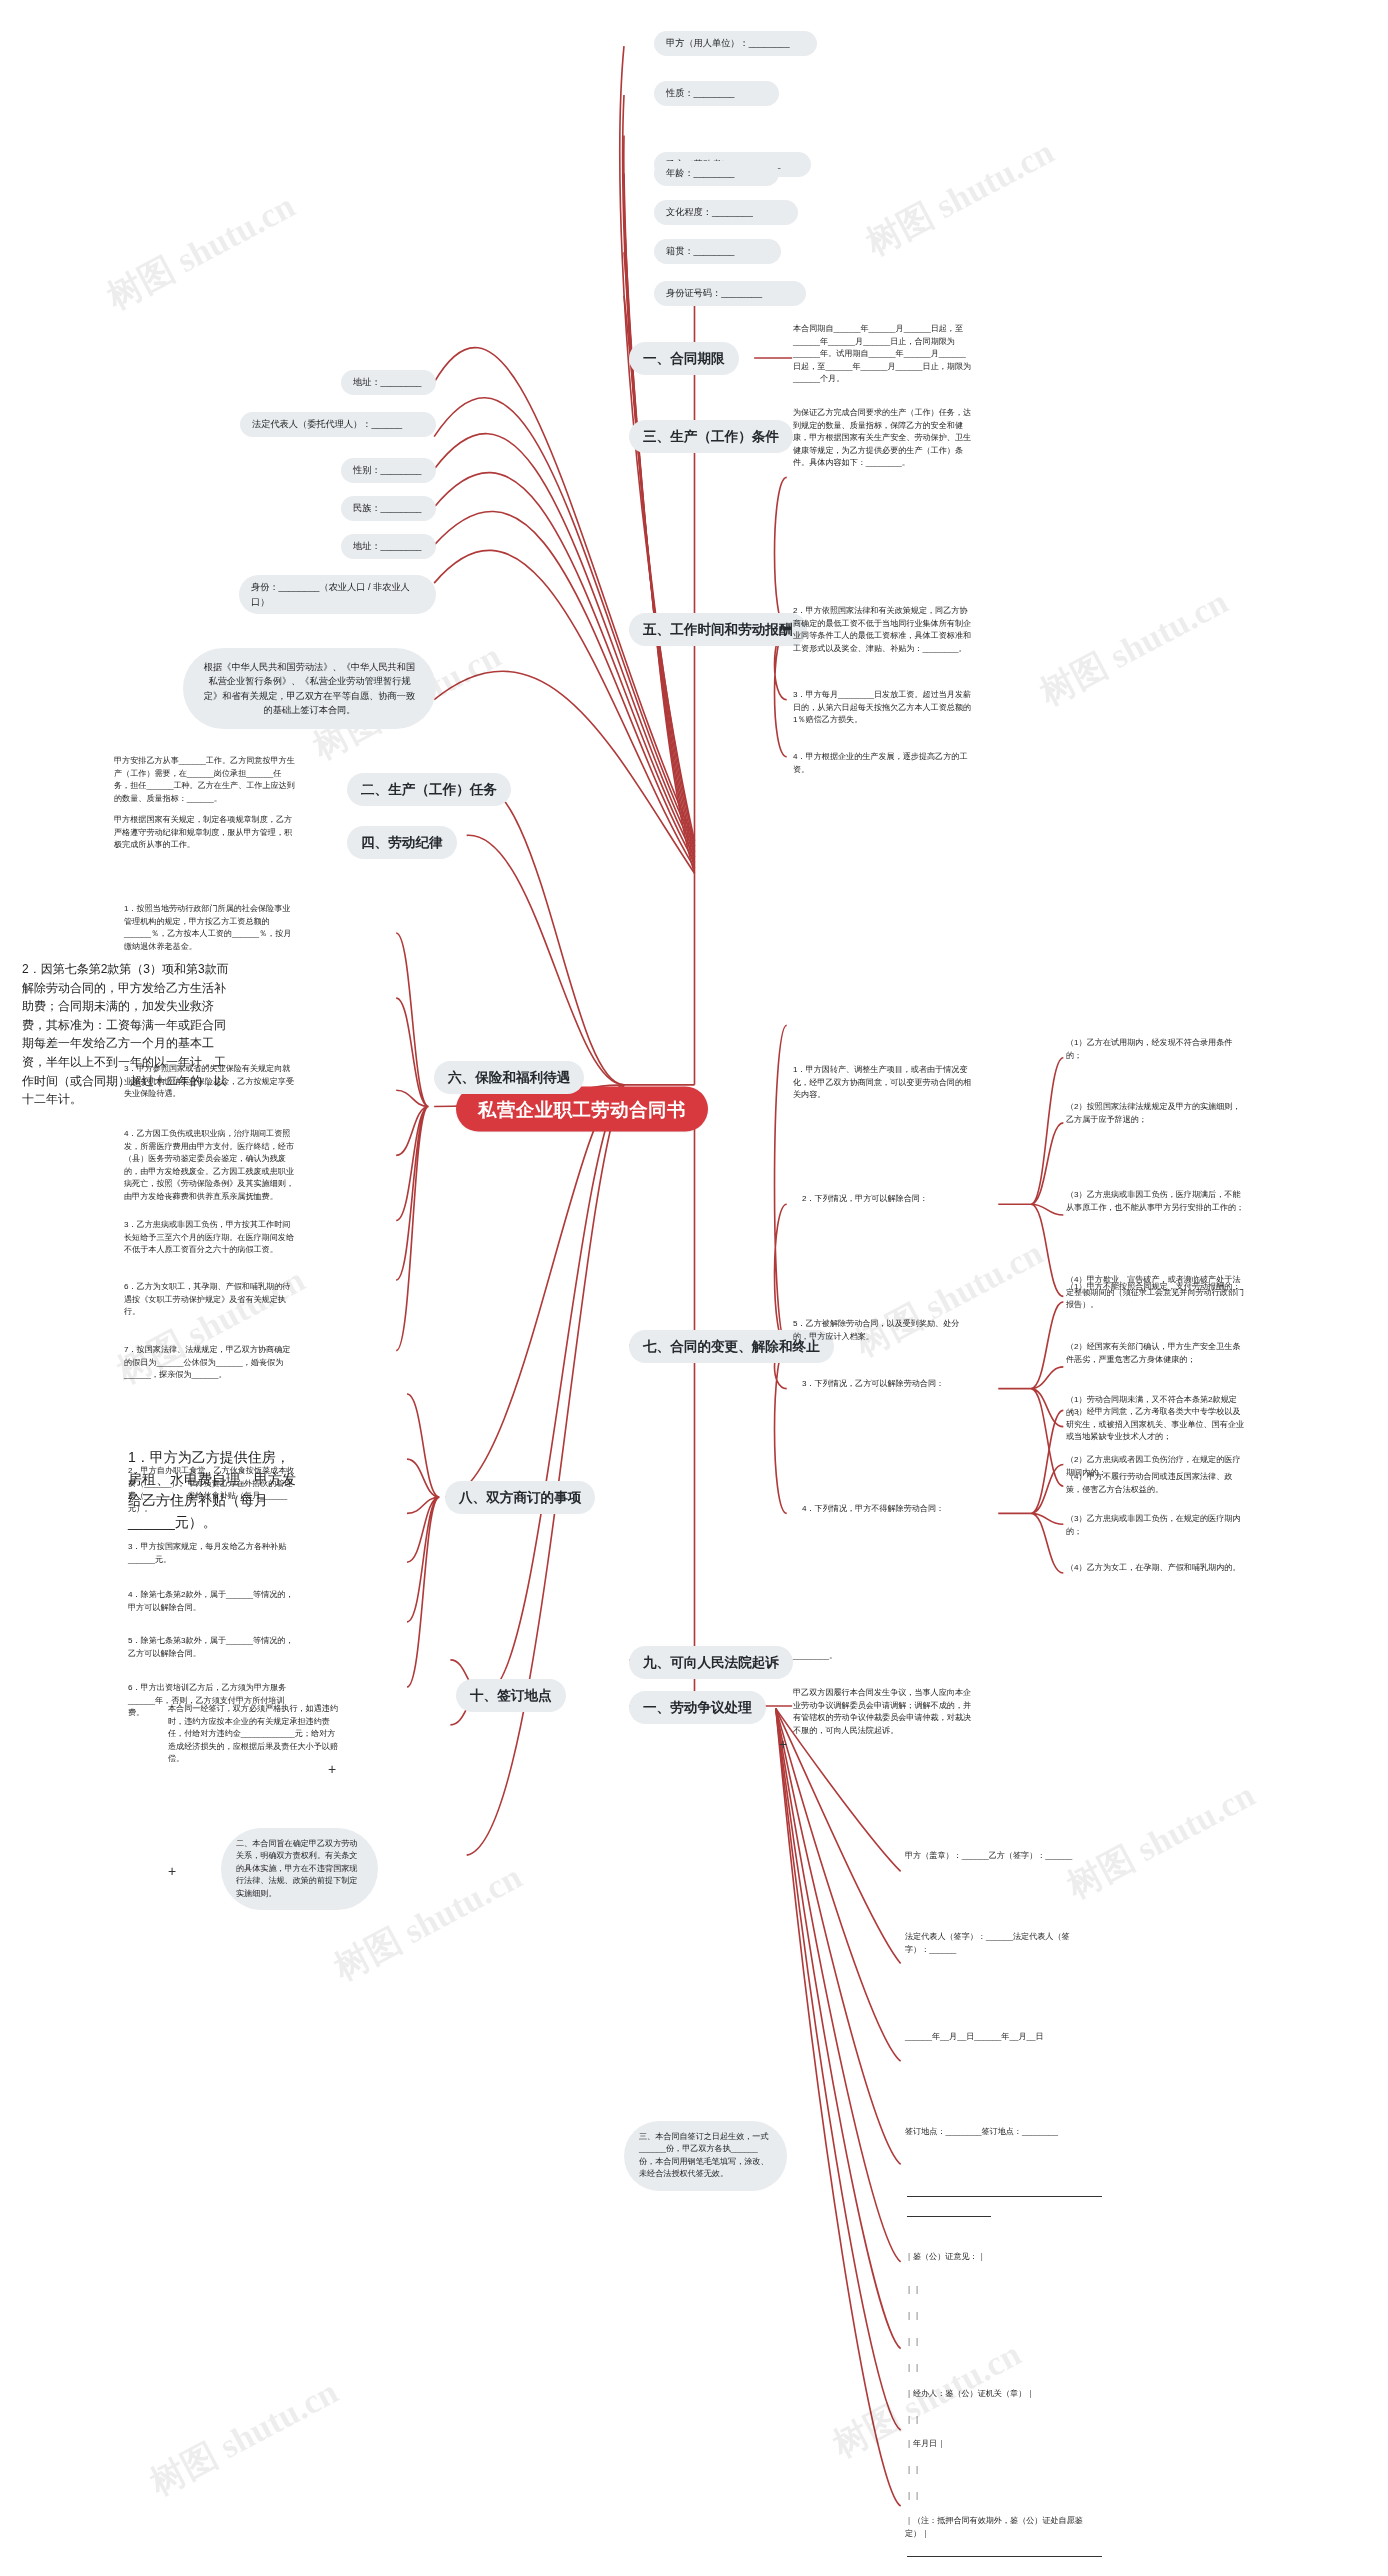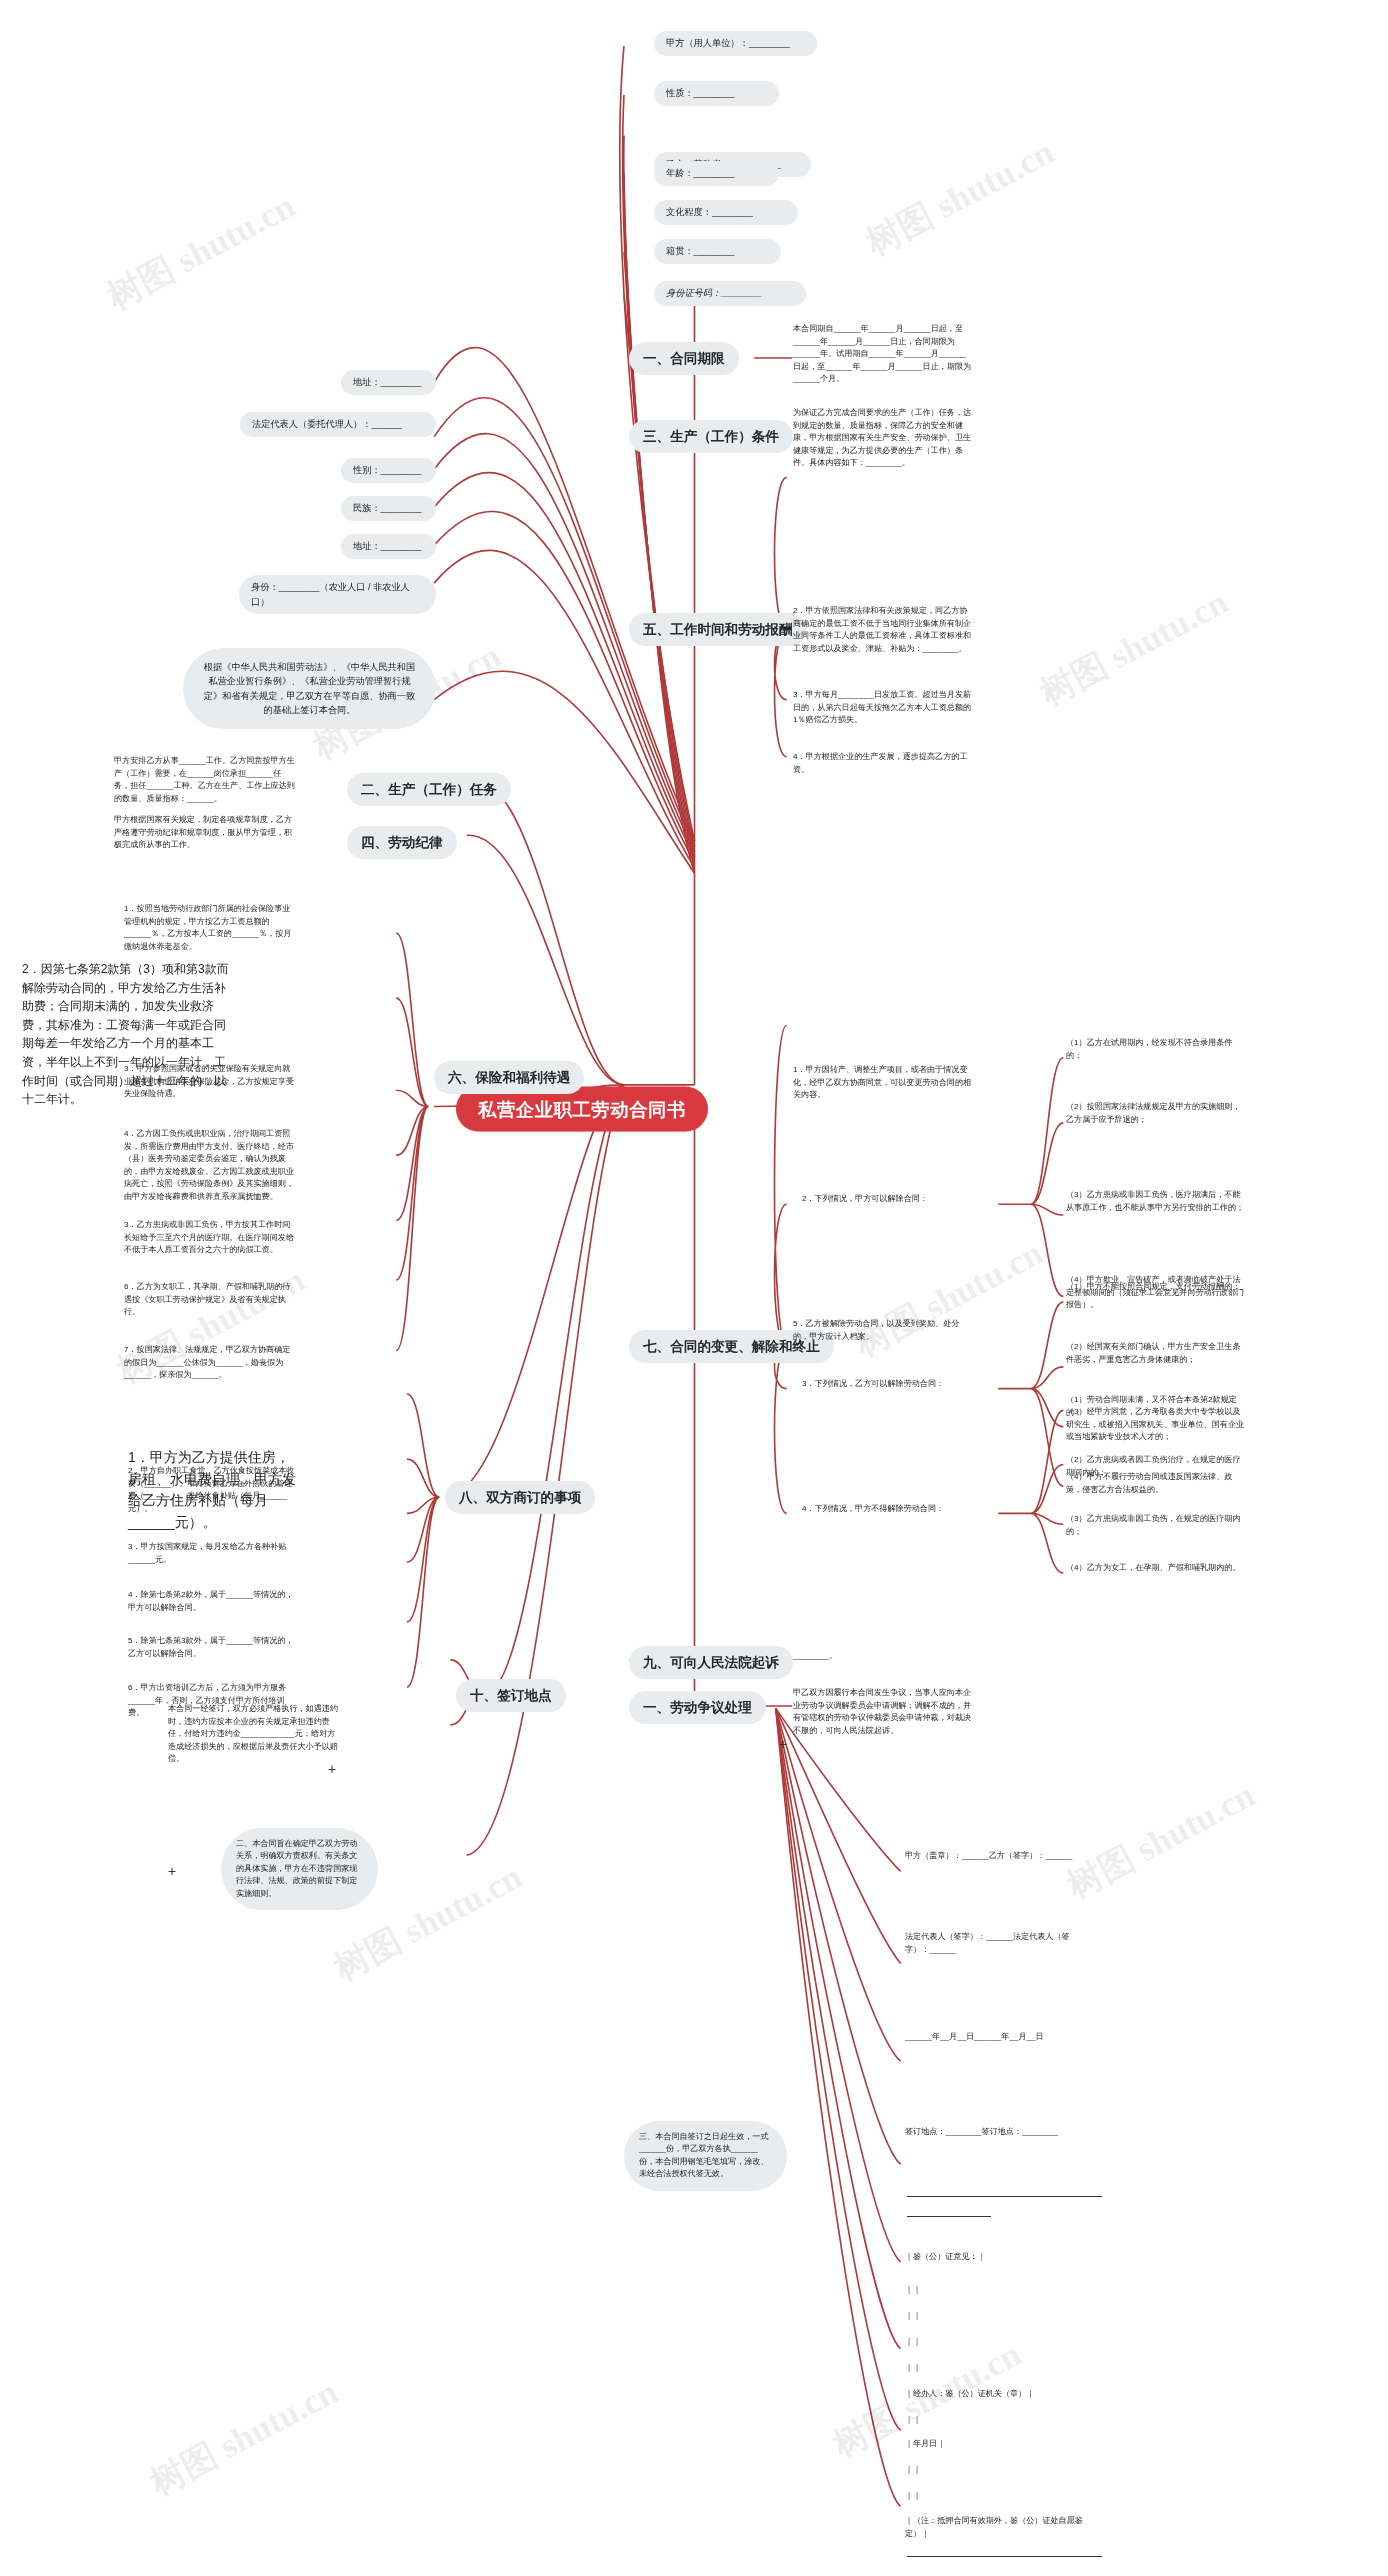--- a/index.html
+++ b/index.html
@@ -146,21 +146,21 @@
   <div class="wm" style="left:824px; top:2376px;">树图 shutu.cn</div>
 
   <div class="node root" style="left:456px; top:1109px; transform:translateY(-50%);">私营企业职工劳动合同书</div>
 
   <div class="node leaf" style="left:654px; top:31px; width:163px;">甲方（用人单位）：________</div>
   <div class="node leaf" style="left:654px; top:81px; width:125px;">性质：________</div>
   <div class="node leaf" style="left:654px; top:122px; width:157px;margin-top:30px;">乙方（劳动者）：________</div>
   <div class="node leaf" style="left:654px; top:161px; width:125px;">年龄：________</div>
   <div class="node leaf" style="left:654px; top:200px; width:144px;">文化程度：________</div>
   <div class="node leaf" style="left:654px; top:239px; width:127px;">籍贯：________</div>
-  <div class="node leaf" style="left:654px; top:281px; width:152px;font-style:italic;">身份证号码：________</div>
+  <div class="node leaf" style="left:654px; top:281px; width:152px;">身份证号码：________</div>
 
   <div class="node leaf" style="left:341px; top:370px; width:95px;">地址：________</div>
   <div class="node leaf" style="left:240px; top:412px; width:196px;">法定代表人（委托代理人）：______</div>
   <div class="node leaf" style="left:341px; top:458px; width:95px;">性别：________</div>
   <div class="node leaf" style="left:341px; top:496px; width:95px;">民族：________</div>
   <div class="node leaf" style="left:341px; top:534px; width:95px;">地址：________</div>
   <div class="node leaf" style="left:239px; top:575px; width:197px;">身份：________（农业人口 / 非农业人口）</div>
 
   <div class="node leaf" style="left:183px; top:648px; width:253px; text-align:center; border-radius:65px; padding:12px 18.4px;">根据《中华人民共和国劳动法》、《中华人民共和国私营企业暂行条例》、《私营企业劳动管理暂行规定》和省有关规定，甲乙双方在平等自愿、协商一致的基础上签订本合同。</div>
 

